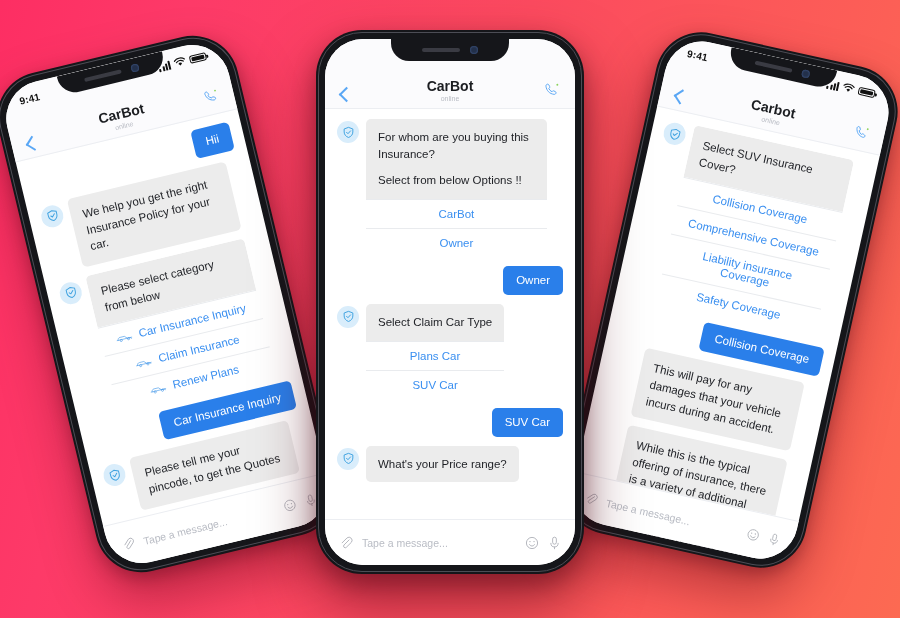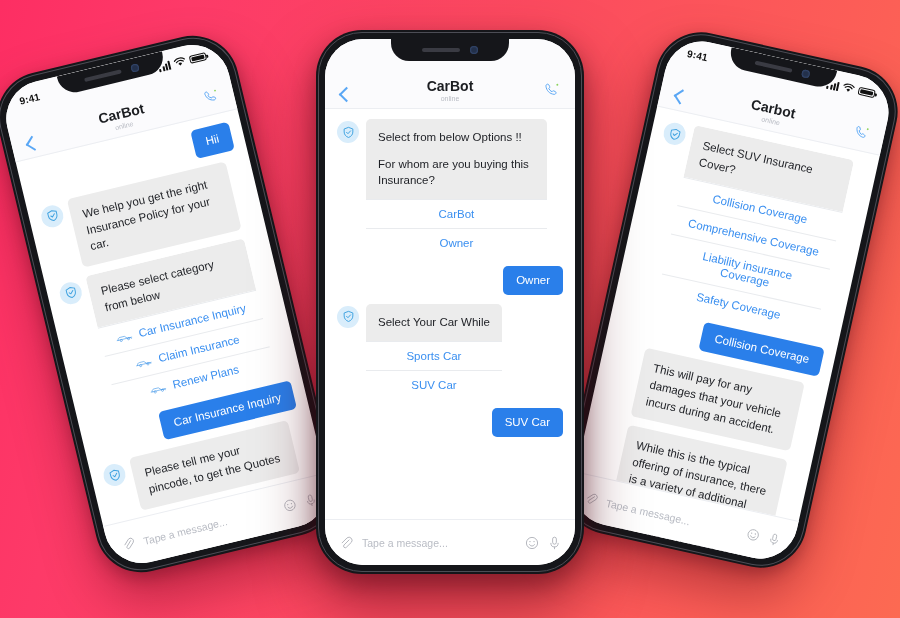--- a/index.html
+++ b/index.html
@@ -547,22 +547,22 @@
 
         <div class="row">
           <span class="avatar">
             <svg viewBox="0 0 24 24">
               <path d="M12 2.5 20 5.5 V11 c0 5-3.4 8.6-8 10.2 C7.4 19.6 4 16 4 11 V5.5 Z" fill="none" stroke="#3fa2e0" stroke-width="1.8"></path>
               <path d="M8.4 11.6 11 14.2 15.8 9" fill="none" stroke="#3fa2e0" stroke-width="1.8" stroke-linecap="round" stroke-linejoin="round"></path>
             </svg>
           </span>
           <div class="card">
             <div class="card-head">
+              <p>For whom are you buying this Insurance?</p>
               <p>Select from below Options !!</p>
-              <p>For whom are you buying this Insurance?</p>
             </div>
             <div class="opt">
               <span>CarBot</span>
             </div>
             <div class="opt">
               <span>Owner</span>
             </div>
           </div>
         </div>
 
@@ -572,35 +572,44 @@
 
         <div class="row">
           <span class="avatar">
             <svg viewBox="0 0 24 24">
               <path d="M12 2.5 20 5.5 V11 c0 5-3.4 8.6-8 10.2 C7.4 19.6 4 16 4 11 V5.5 Z" fill="none" stroke="#3fa2e0" stroke-width="1.8"></path>
               <path d="M8.4 11.6 11 14.2 15.8 9" fill="none" stroke="#3fa2e0" stroke-width="1.8" stroke-linecap="round" stroke-linejoin="round"></path>
             </svg>
           </span>
           <div class="card">
             <div class="card-head">
-              <p>Select Your Car While</p>
-            </div>
-            <div class="opt">
-              <span>Sports Car</span>
+              <p>Select Claim Car Type</p>
+            </div>
+            <div class="opt">
+              <span>Plans Car</span>
             </div>
             <div class="opt">
               <span>SUV Car</span>
             </div>
           </div>
         </div>
 
         <div class="row out">
           <div class="bubble-out">SUV Car</div>
         </div>
 
+        <div class="row">
+          <span class="avatar">
+            <svg viewBox="0 0 24 24">
+              <path d="M12 2.5 20 5.5 V11 c0 5-3.4 8.6-8 10.2 C7.4 19.6 4 16 4 11 V5.5 Z" fill="none" stroke="#3fa2e0" stroke-width="1.8"></path>
+              <path d="M8.4 11.6 11 14.2 15.8 9" fill="none" stroke="#3fa2e0" stroke-width="1.8" stroke-linecap="round" stroke-linejoin="round"></path>
+            </svg>
+          </span>
+          <div class="bubble-in">What's your Price range?</div>
+        </div>
 
       </div>
 
       <div class="input-bar">
         <span class="ib-icon">
           <svg width="14" height="14" viewBox="0 0 18 18">
             <path d="M13 5 L6.5 11.5 a2.1 2.1 0 0 0 3 3 L16 8 a4 4 0 0 0-5.6-5.6 L4 8.8" fill="none" stroke="#b0b3ba" stroke-width="1.2" stroke-linecap="round"></path>
           </svg>
         </span>
         <span class="placeholder">Tape a message...</span>

